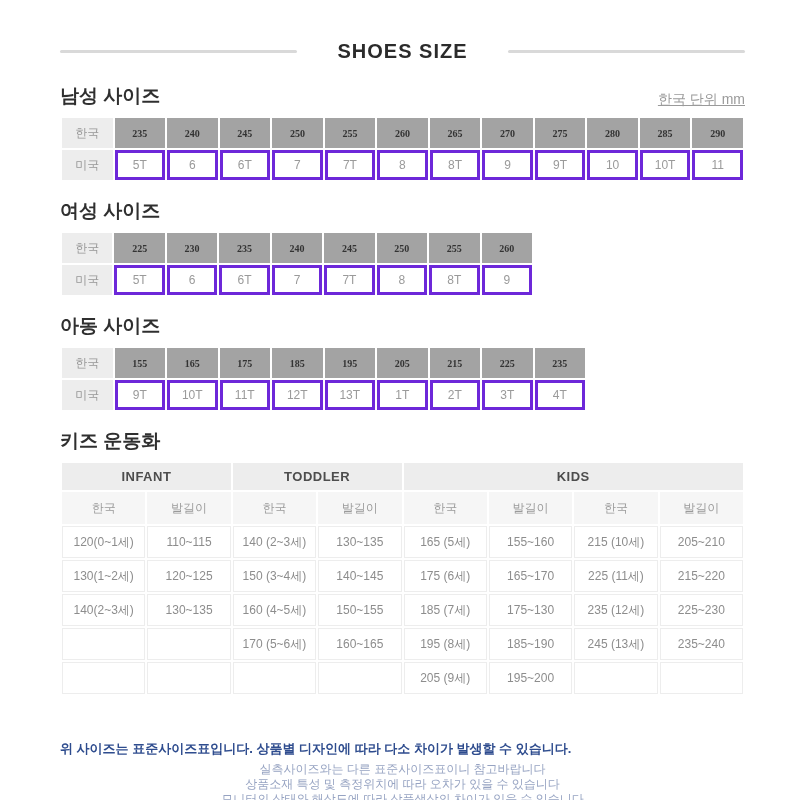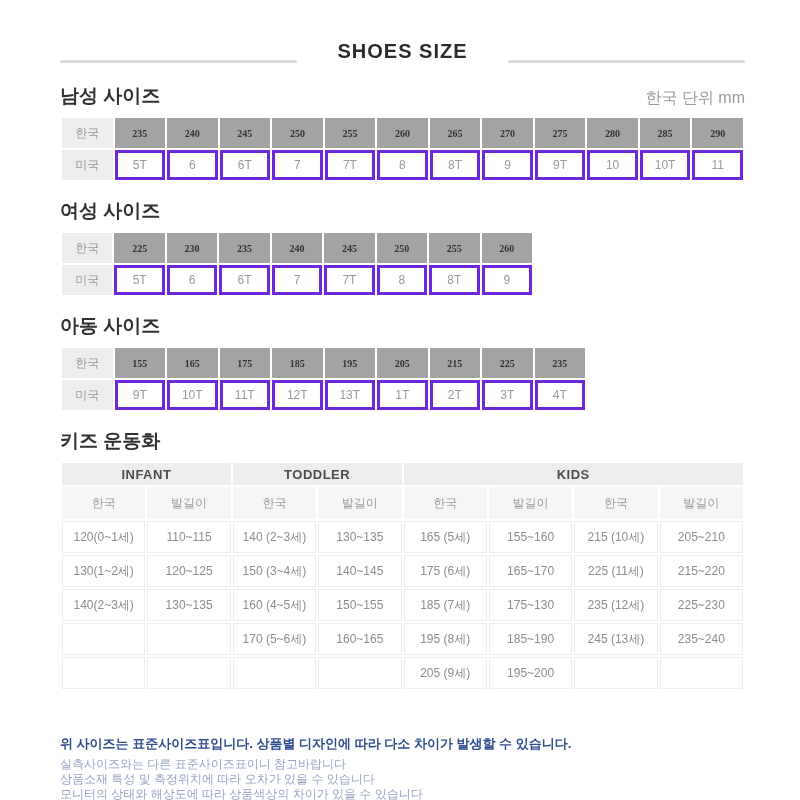--- a/index.html
+++ b/index.html
@@ -6,58 +6,58 @@
   html,body { background:#ffffff; }
   body {
     width:800px; height:800px;
     font-family:"Liberation Sans","DejaVu Sans",sans-serif;
     color:#333333;
     overflow:hidden;
   }
   .page { width:800px; height:800px; background:#ffffff; padding:40px 55px 0 60px; }
 
   
-  .title-row { display:flex; align-items:flex-end; margin-bottom:20px; }
+  .title-row { display:flex; align-items:center; margin-bottom:20px; }
   .title-line { flex:1; height:3px; background:#d9d9d9; border-radius:2px; }
   .page-title {
     padding:0 40px; font-size:20px; font-weight:bold; letter-spacing:1px;
     color:#2b2b2b; white-space:nowrap;
   }
 
   
   .sec-head-row { display:flex; justify-content:space-between; align-items:flex-end; margin:16px 0 7px 0; }
   .sec-heading { font-size:19px; font-weight:bold; color:#2f2f2f; }
-  .unit-note { font-size:16px; color:#9a9a9a; font-weight:normal; }
+  .unit-note { font-size:14px; color:#9a9a9a; font-weight:normal;text-decoration:underline; }
 
   
   table.size-table { border-collapse:separate; border-spacing:2px; table-layout:fixed; margin-bottom:4px; }
   table.size-table th, table.size-table td {
     height:30px; text-align:center; vertical-align:middle; padding:0;
     font-weight:normal; overflow:hidden; white-space:nowrap;
   }
   th.lbl { background:#ededed; color:#979797; font-size:12px; }
   tr.head td { background:#a3a3a3; color:#333333; font-weight:bold; font-size:10px;font-family:Liberation Serif, serif; }
   tr.vals td { background:#ffffff; border:3px solid #6d28d9; color:#9a9a9a; font-size:12px; }
   .w-men { width:685px; }
   .w-women { width:474px; }
   .w-children { width:527px; }
 
   
   table.kids-table { border-collapse:separate; border-spacing:2px; table-layout:fixed; width:685px; }
   table.kids-table th, table.kids-table td {
     text-align:center; vertical-align:middle; padding:0; overflow:hidden; white-space:nowrap;
   }
-  tr.kgroup th { background:#ededed; color:#4d4d4d; font-size:13px; font-weight:bold; height:22px; letter-spacing:0.5px; }
+  tr.kgroup th { background:#ededed; color:#4d4d4d; font-size:13px; font-weight:bold; height:27px; letter-spacing:0.5px; }
   tr.khead th { background:#f6f6f6; color:#9a9a9a; font-size:12px; font-weight:normal; height:32px; }
   tr.kdata td { background:#ffffff; border:1px solid #ededed; color:#8d8d8d; font-size:12px; height:32px; }
 
   
   .footer { margin-top:44px; }
   .footer-bold { font-size:13px; font-weight:bold; color:#2e4c8e; margin-bottom:4px; }
-  .footer-note { font-size:12px; color:#96a3c2; line-height:15px; }
+  .footer-note { font-size:12px; color:#96a3c2; line-height:15px;text-align:center; }
 </style>
 </head>
 <body>
 
 <div class="page">
 
   <div class="title-row">
     <div class="title-line"></div>
     <div class="page-title">SHOES SIZE</div>
     <div class="title-line"></div>

